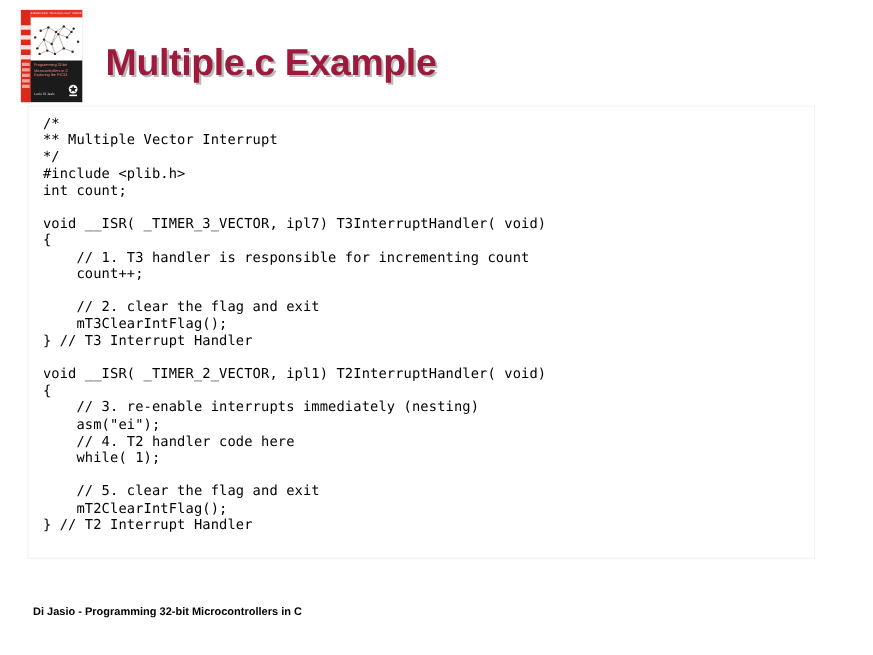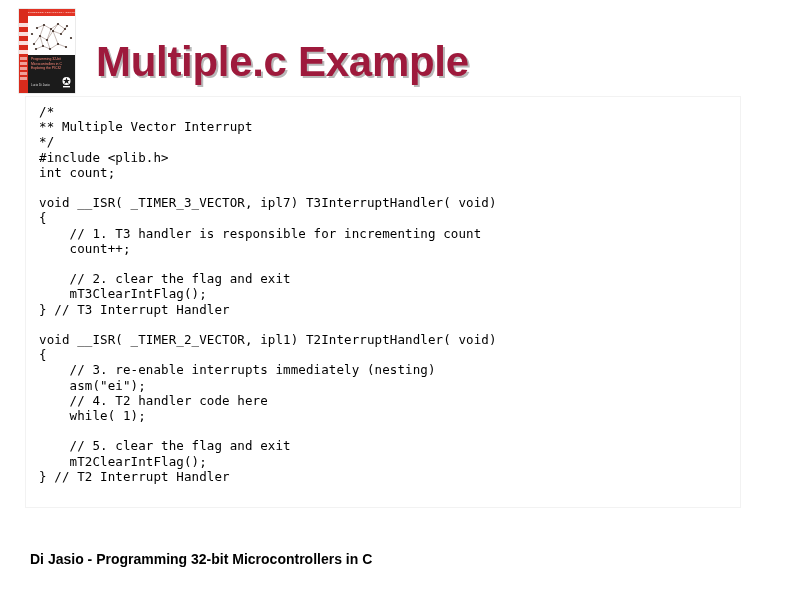--- a/index.html
+++ b/index.html
@@ -113,21 +113,21 @@
     margin: 2px 1px 0 1px;
     background: #ffffff;
     opacity: .55;
   }
 
   
   #slide-title {
     position: absolute;
     left: 96px;
     top: 38px;
-    font-size: 42px;
+    font-size: 34px;
     font-weight: bold;
     letter-spacing: -0.3px;
     color: #9E1A3C;
     text-shadow: 2px 2px 0 #b9b9b9;
     white-space: nowrap;
   }
 
   
   #content-box {
     position: absolute;
@@ -149,21 +149,21 @@
     color: #000000;
     white-space: pre;
     letter-spacing: 0.1px;
   }
 
   
   #footer-text {
     position: absolute;
     left: 30px;
     top: 551px;
-    font-size: 14px;
+    font-size: 10px;
     font-weight: bold;
     color: #000000;
     white-space: nowrap;
   }
 </style>
 </head>
 <body>
 
 <div id="slide">
 

